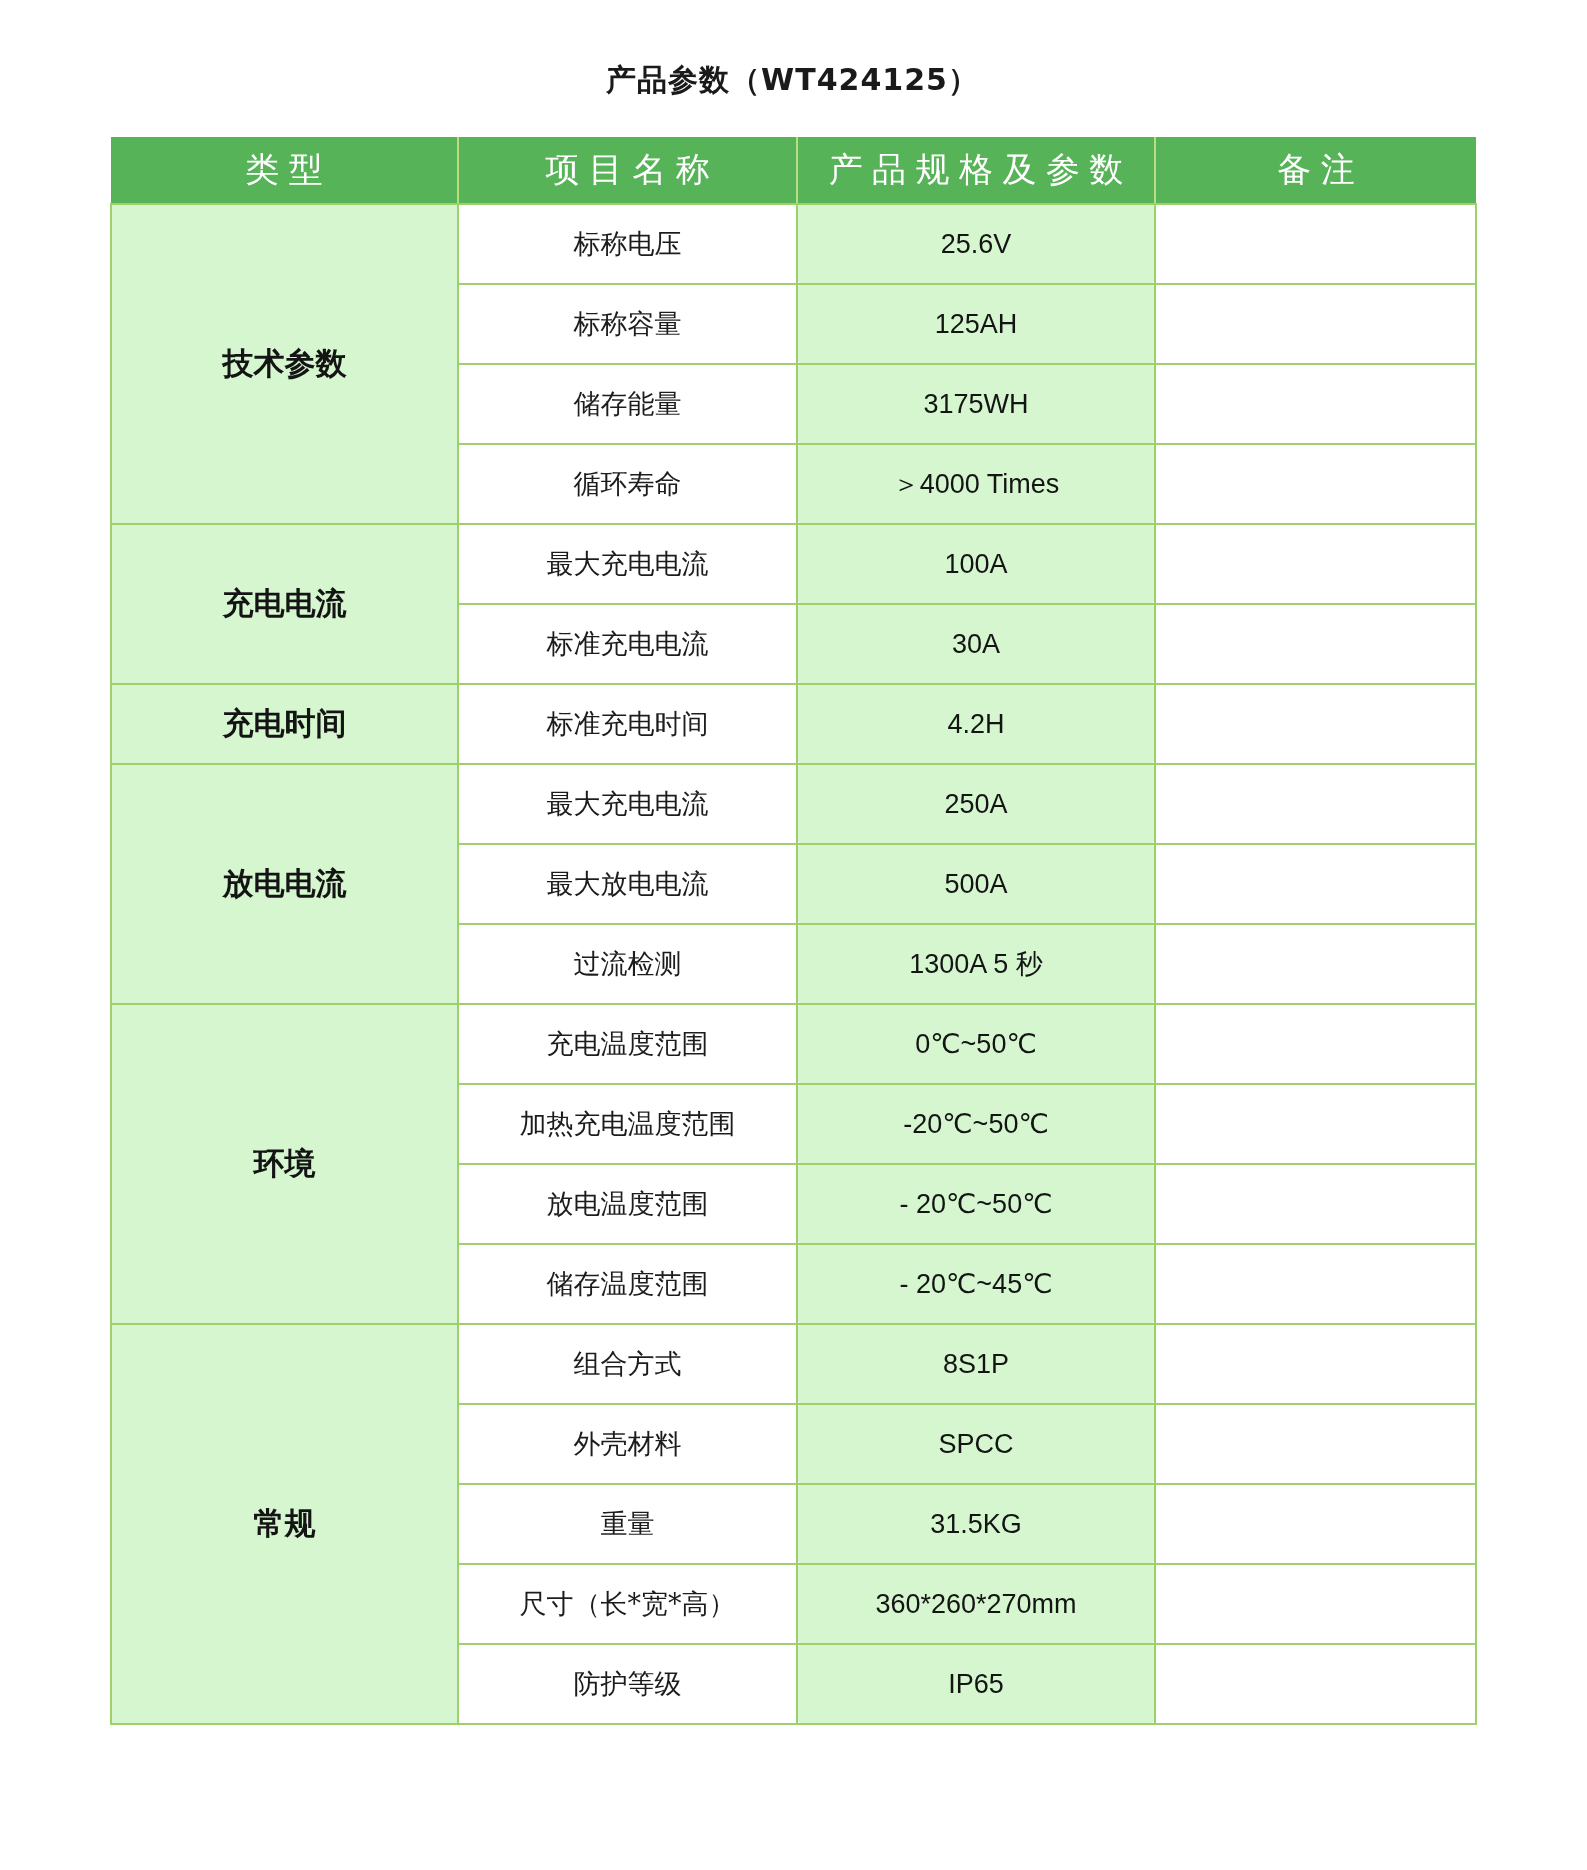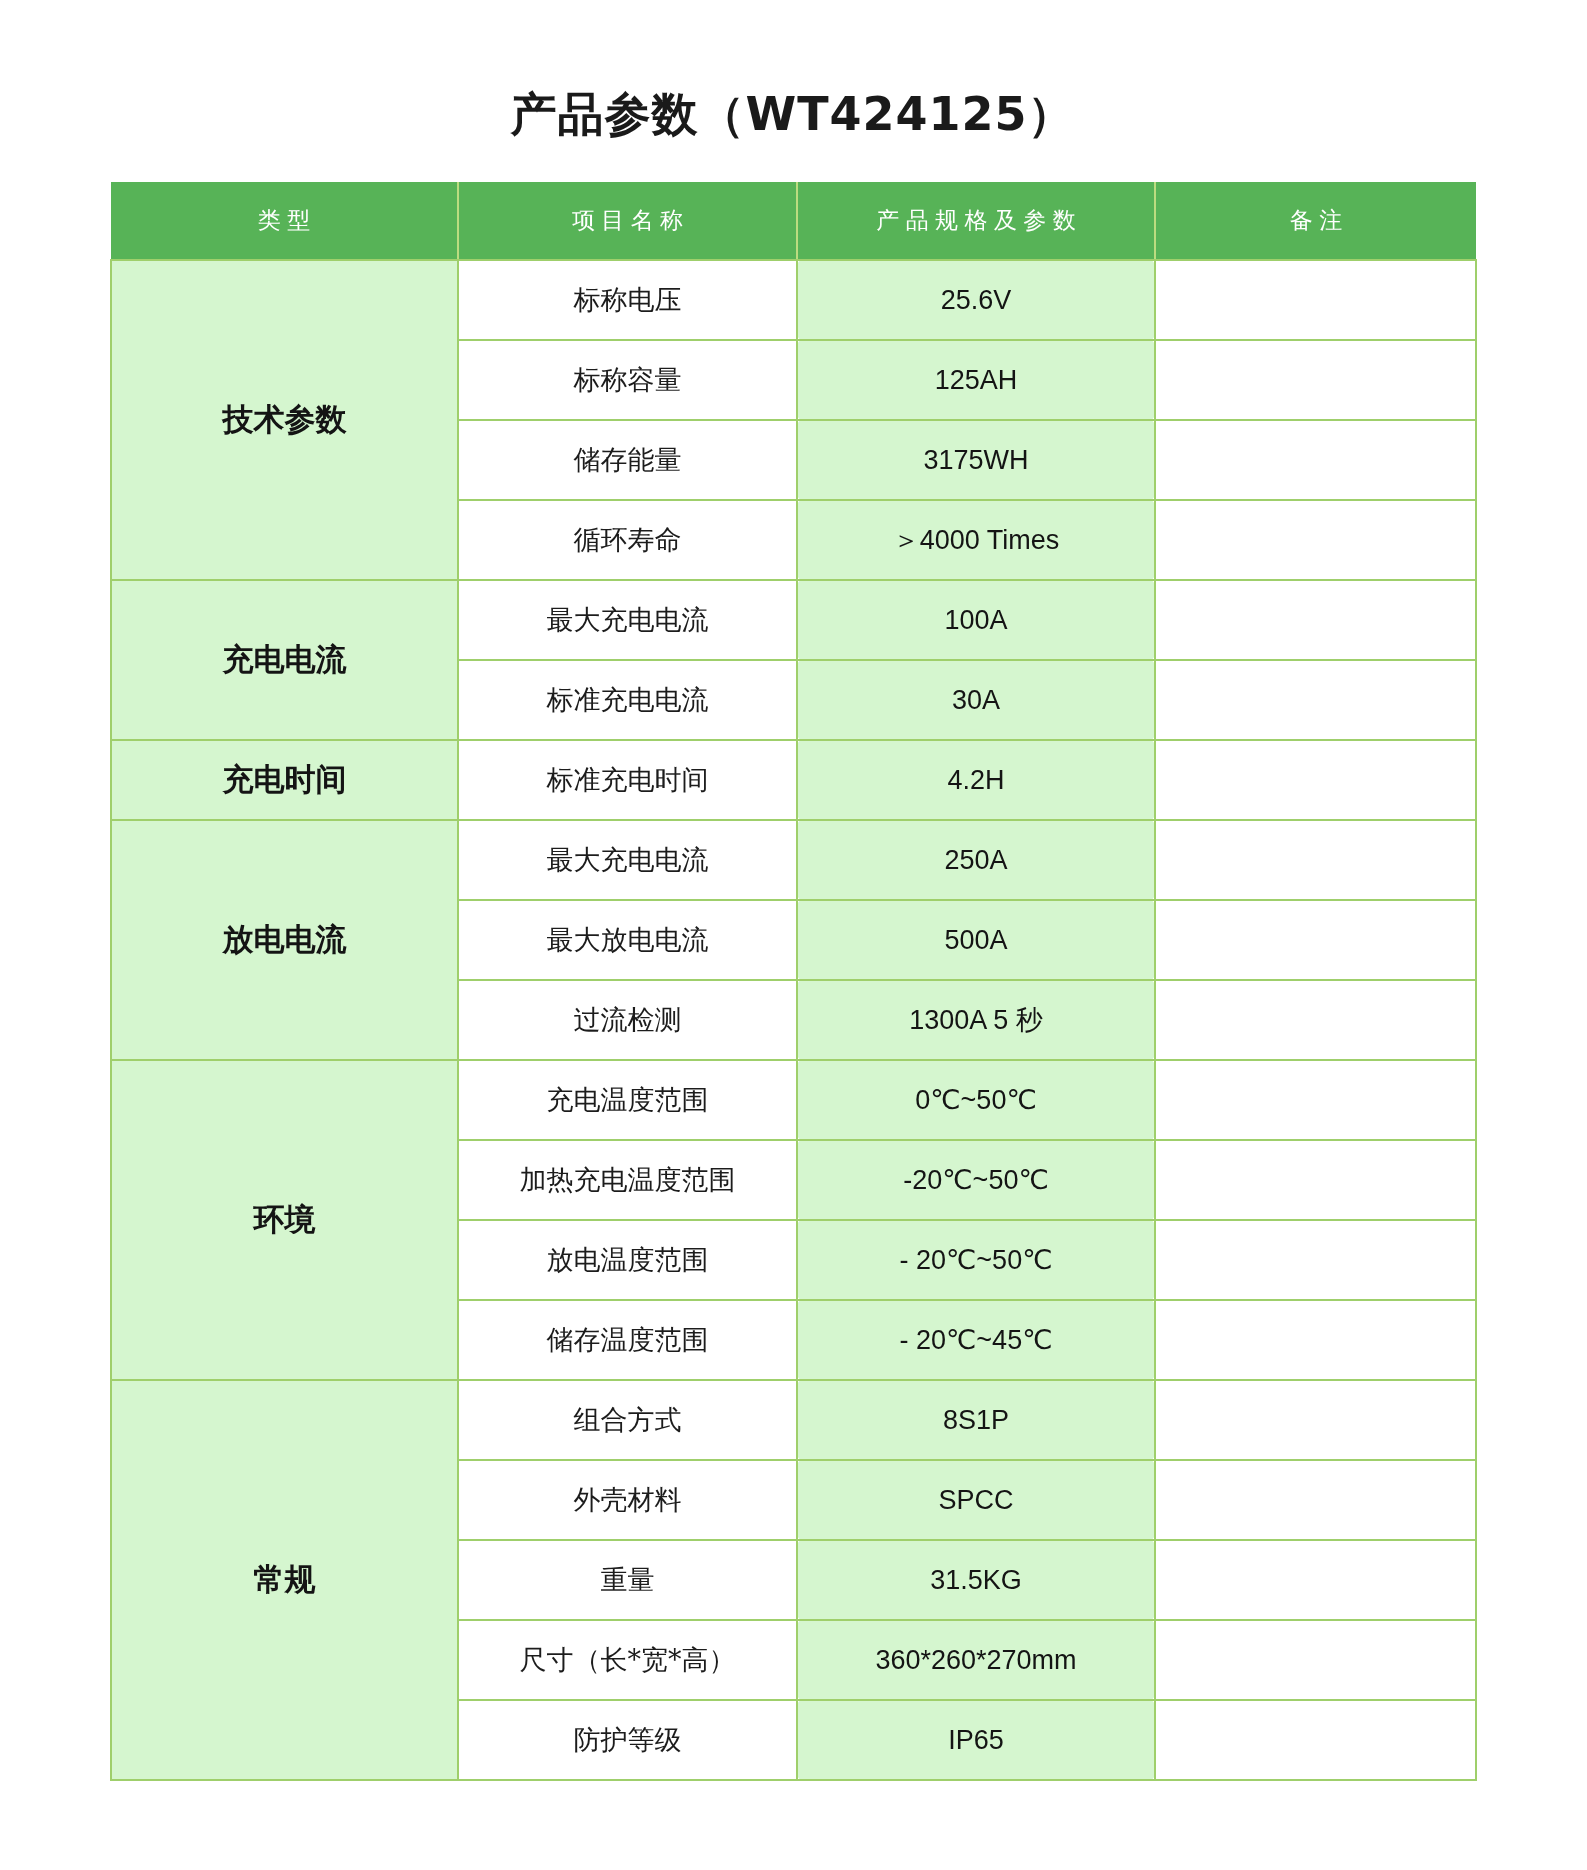--- a/index.html
+++ b/index.html
@@ -10,40 +10,40 @@
     background: #ffffff;
     font-family: "Liberation Sans", "DejaVu Sans", sans-serif;
     color: var(--text, #1f1f1f);
   }
   .wrap {
     width: 1365px;
     margin-left: 110px;
   }
   .title {
     margin: 0;
-    padding: 84px 0 36px 0;
+    padding: 60px 0 36px 0;
     text-align: center;
-    font-size: 46px;
+    font-size: 30px;
     font-weight: 700;
     letter-spacing: 1px;
     color: #1a1a1a;
     font-family: "DejaVu Sans", "Liberation Sans", sans-serif;
   }
   table.spec {
     width: 1365px;
     border-collapse: collapse;
     table-layout: fixed;
   }
   
   thead th {
     background: var(--header-bg, #57b357);
     color: var(--header-text, #ffffff);
     font-weight: 400;
-    font-size: 23px;
-    height: 78px;
+    font-size: 34px;
+    height: 67px;
     text-align: center;
     vertical-align: middle;
     border-left: 2px solid var(--header-divider, #bcdc80);
     border-right: 2px solid var(--header-divider, #bcdc80);
     border-bottom: 2px solid var(--border-green, #9fcf6b);
     border-top: none;
   }
   thead th:first-child { border-left: none; }
   thead th:last-child { border-right: none; }
   

